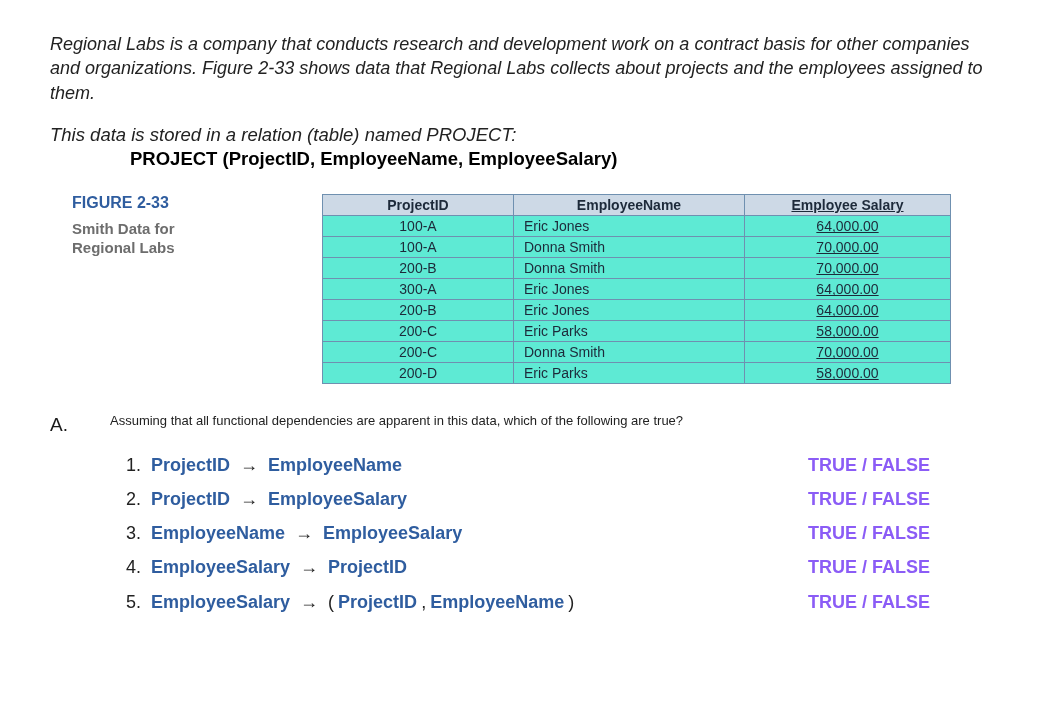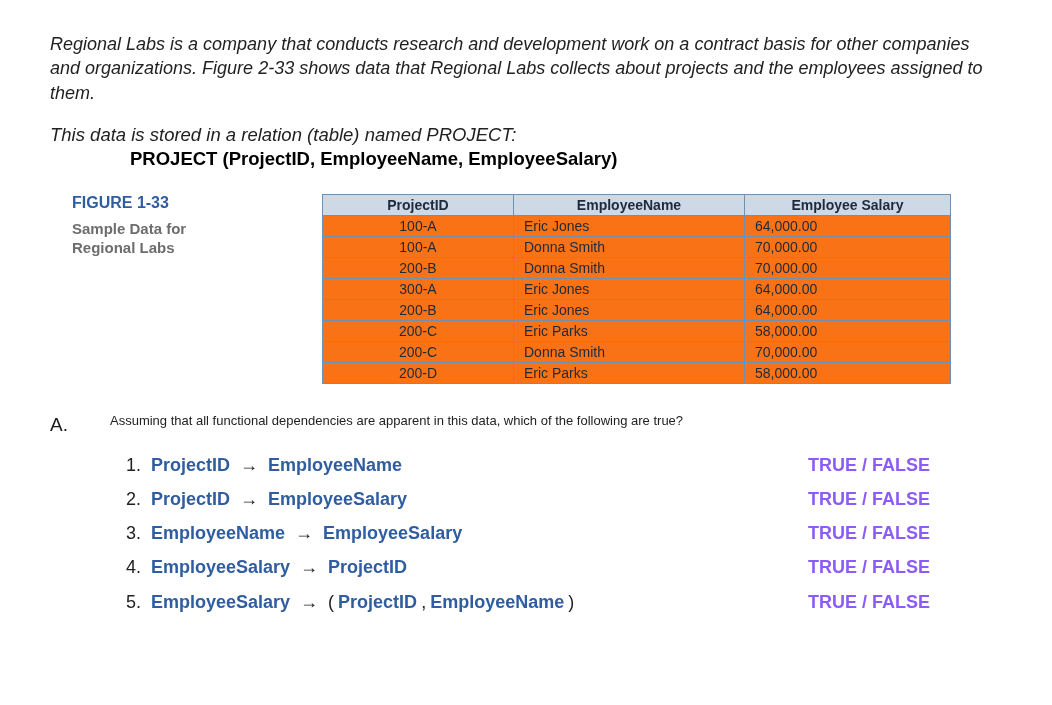--- a/index.html
+++ b/index.html
@@ -63,31 +63,31 @@
   }
   table.data th {
     background: #cdd9e6;
     border: 1px solid #6f90b0;
     color: #1d2a3a;
     font-weight: bold;
     padding: 2px 10px;
     text-align: center;
   }
   table.data td {
-    background: #f97316;
+    background: #5eead4;
     border: 1px solid #6f90b0;
     color: #1d2a3a;
     padding: 2px 10px;
   }
   table.data td.center { text-align: center; }
   table.data td.left   { text-align: left; }
-  table.data td.right  { text-align: left; }
+  table.data td.right  { text-align: center; }
   table.data .col-pid { width: 170px; }
   table.data .col-name { width: 210px; }
-  table.data .col-sal { width: 185px; }
+  table.data .col-sal { width: 185px; text-decoration: underline; }
 
   .question-block {
     display: flex;
     align-items: flex-start;
   }
   .q-letter {
     width: 60px;
     flex: 0 0 60px;
     font-size: 19px;
     color: #1a1a1a;
@@ -138,23 +138,23 @@
 
 <div class="page">
 
   <p class="intro">Regional Labs is a company that conducts research and development work on a contract basis for other companies and organizations. Figure 2-33 shows data that Regional Labs collects about projects and the employees assigned to them.</p>
   <p class="intro2">This data is stored in a relation (table) named PROJECT:</p>
 
   <div class="schema">PROJECT (ProjectID, EmployeeName, EmployeeSalary)</div>
 
   <div class="figure-row">
     <div class="figure-label">
-      <div class="fig-number">FIGURE 1-33</div>
+      <div class="fig-number">FIGURE 2-33</div>
       <div class="fig-caption">
-        <span>Sample Data for</span><br>
+        <span>Smith Data for</span><br>
         <span>Regional Labs</span>
       </div>
     </div>
 
     <table class="data">
       <thead>
         <tr>
           <th class="col-pid">ProjectID</th>
           <th class="col-name">EmployeeName</th>
           <th class="col-sal">Employee Salary</th>

